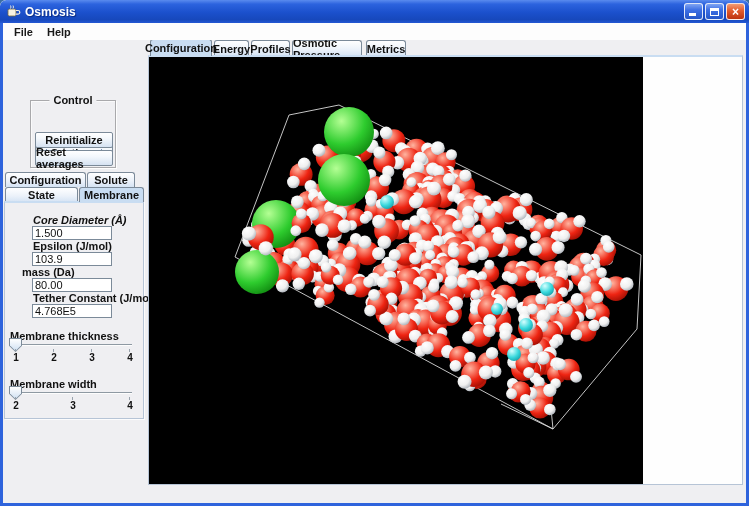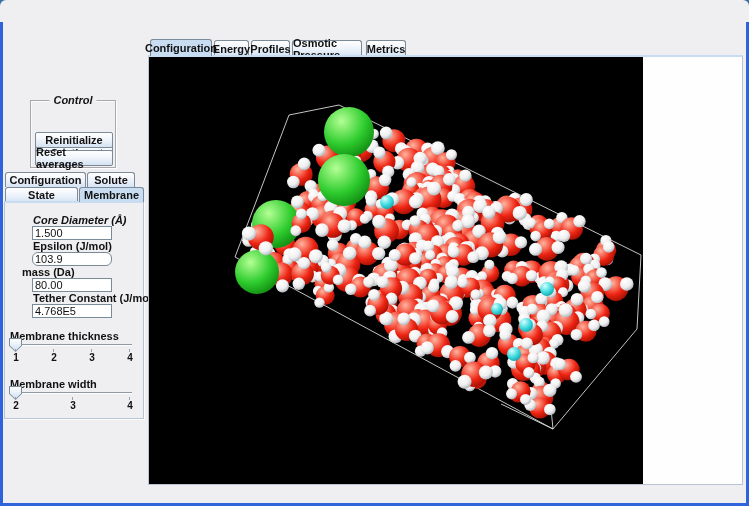--- a/index.html
+++ b/index.html
@@ -22,21 +22,21 @@
   .glyph-min{position:absolute;left:4px;bottom:3px;width:7px;height:3px;background:#fff;}
   .glyph-max{width:9px;height:8px;border:1px solid #fff;border-top:3px solid #fff;}
   .glyph-close{color:#fff;font-weight:bold;font-size:12px;line-height:1;}
   
   .menubar{position:absolute;left:3px;top:23px;width:743px;height:17px;background:#FDFDFD;display:flex;align-items:center;padding-left:4px;z-index:10;}
   .menu-item{font-weight:bold;font-size:11px;color:#1a1a1a;padding:1px 7px;}
   
   .body{position:absolute;left:3px;top:40px;width:743px;height:463px;background:#EFEFF2;}
   
   .titled-box{position:absolute;border:1px solid #A9A9AC;box-shadow:1px 1px 0 rgba(255,255,255,.9), inset 1px 1px 0 rgba(255,255,255,.7);}
-  .titled-box .box-title{position:absolute;top:-7px;left:50%;transform:translateX(-50%);background:#EFEFF2;padding:0 4px;font-size:11px;font-weight:bold;color:#111;white-space:nowrap;font-style:italic;}
+  .titled-box .box-title{position:absolute;top:-7px;left:50%;transform:translateX(-50%);background:#EFEFF2;padding:0 4px;font-size:11px;font-weight:bold;color:#111;white-space:nowrap;}
   .jbutton{position:absolute;border:1px solid #7B8A99;border-radius:2px;font-size:11px;font-weight:bold;color:#111;
     background:linear-gradient(180deg,#FFFFFF 0%,#F3F7FC 40%,#D6E2F2 100%);display:flex;align-items:center;justify-content:center;cursor:default;}
   .focus-ring{border:1px dotted #7A92B8;padding:0 3px;line-height:11px;}
   .jtab{position:absolute;border:1px solid #7B8A99;border-bottom:none;border-radius:3px 3px 0 0;
     background:linear-gradient(180deg,#FFFFFF 0%,#ECF2FA 55%,#D5E3F4 100%);
     font-size:11px;font-weight:bold;color:#111;display:flex;align-items:center;justify-content:center;}
   .jtab.selected{background:#C9DDF2;z-index:3;}
   .jfield{position:absolute;border:1px solid #7B8A99;background:#fff;font-size:11px;color:#111;padding:0 2px;height:14px;width:80px;}
   .flabel{position:absolute;font-size:11px;font-weight:bold;color:#111;white-space:nowrap;}
   .slider-track{position:absolute;height:2px;border-top:1px solid #8E99A3;border-bottom:1px solid #FDFDFD;background:#C7CCD2;}
@@ -49,21 +49,42 @@
   .canvas-holder{position:absolute;left:0px;top:0px;width:494px;height:427px;background:#000;}
   
   .statusbar{position:absolute;left:3px;top:487px;width:743px;height:16px;background:#ECE9D8;border-top:1px solid #DBD7C5;display:flex;align-items:center;z-index:40;}
   .status-text{font-size:10px;color:#111;padding-left:4px;}
 </style>
 </head>
 <body>
 
 <div class="window">
 
-
+  <div class="titlebar">
+    <svg width="15" height="15" viewBox="0 0 15 15">
+      <rect x="2" y="5" width="8" height="7" rx="1.5" fill="#F6F1E2" stroke="#7a6a3a" stroke-width="0.8"></rect>
+      <path d="M10 6.5 h2 a1.6 1.6 0 0 1 0 3.6 h-2" fill="none" stroke="#F6F1E2" stroke-width="1.2"></path>
+      <path d="M4.5 1.5 q1 1.5 0 3 M7 1.5 q1 1.5 0 3" fill="none" stroke="#F6F1E2" stroke-width="0.9"></path>
+    </svg>
+    <span class="title-text">Osmosis</span>
+    <div class="winbtn btn-blue">
+        <span class="glyph-min"></span>
+      </div>
+    <div class="winbtn btn-blue">
+        <span class="glyph-max"></span>
+      </div>
+    <div class="winbtn btn-red">
+        <span class="glyph-close">×</span>
+      </div>
+  </div>
+
+  <div class="menubar">
+    <span class="menu-item">File</span>
+    <span class="menu-item">Help</span>
+  </div>
 
   <div class="body"></div>
 
   <div class="titled-box" style="left:30px;top:100px;width:86px;height:68px;">
     <span class="box-title">Control</span>
   </div>
   <div class="jbutton" style="left:35px;top:110px;width:78px;height:24px;margin-top:31px;">
     <span class="focus-ring">Continue</span>
   </div>
   <div class="jbutton" style="left:35px;top:132px;width:78px;height:16px;">
@@ -85,21 +106,21 @@
   <div class="jtab selected" style="left:79px;top:187px;width:65px;height:15px;">
       <span>Membrane</span>
     </div>
 
   <div class="side-content"></div>
 
 
   <span class="flabel" style="left:33px;top:214px;font-style:italic;">Core Diameter (Å)</span>
   <input class="jfield" style="left: 32px; top: 226px;" value="1.500">
   <span class="flabel" style="left:33px;top:240px;">Epsilon (J/mol)</span>
-  <input class="jfield" style="left: 32px; top: 252px; border-radius: 6px;" value="103.9">
+  <input class="jfield" style="left: 32px; top: 252px;" value="103.9">
   <span class="flabel" style="left:22px;top:266px;">mass (Da)</span>
   <input class="jfield" style="left: 32px; top: 278px;" value="80.00">
   <span class="flabel" style="left:33px;top:292px;">Tether Constant (J/mol)</span>
   <input class="jfield" style="left: 32px; top: 304px;" value="4.768E5">
 
   <span class="flabel" style="left:10px;top:330px;">Membrane thickness</span>
   <div class="slider-track" style="left:11px;top:344px;width:121px;"></div>
   <div class="slider-thumb" style="left:9px;top:338px;"></div>
   <div class="tick" style="left:15px;top:349px;"></div>
   <div class="tick" style="left:53px;top:349px;"></div>

